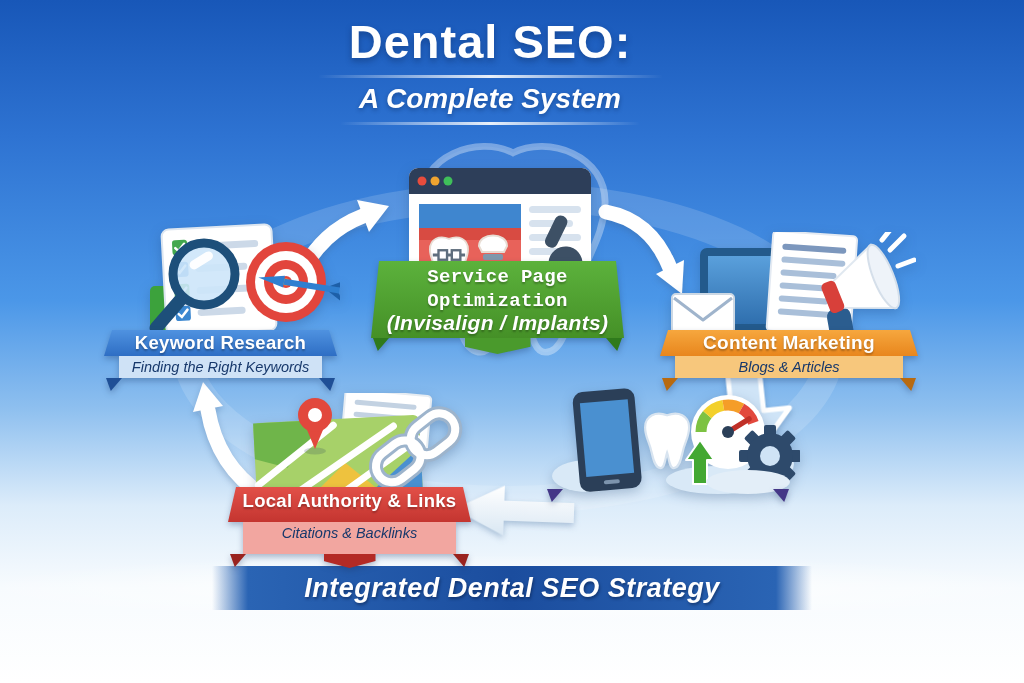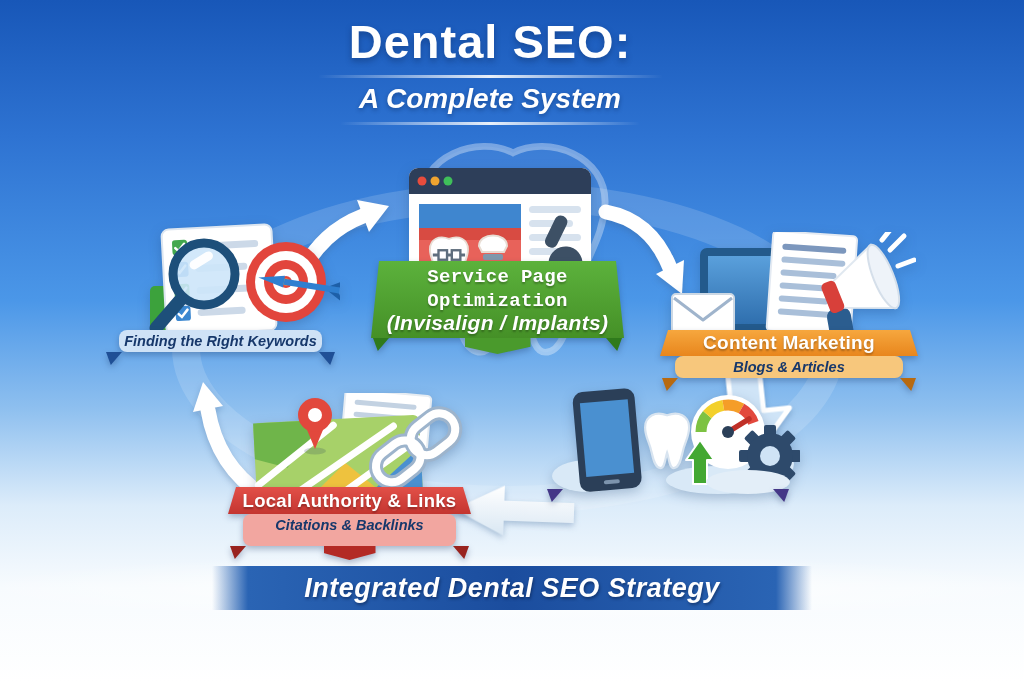--- a/index.html
+++ b/index.html
@@ -19,21 +19,21 @@
   .d2{width:300px;margin-top:7px;}
   .title-sub{font-size:28px;font-weight:800;font-style:italic;text-shadow:0 2px 4px rgba(10,40,90,.45);}
   
   .illus{position:absolute;z-index:4;filter:drop-shadow(0 4px 6px rgba(25,55,100,.25));}
   .flow-arrow{position:absolute;z-index:3;filter:drop-shadow(0 3px 3px rgba(60,100,150,.35));}
   
   .banner{position:absolute;z-index:5;text-align:center;filter:drop-shadow(0 3px 3px rgba(25,50,95,.32));}
   .band-main{position:relative;color:#fff;font-weight:800;letter-spacing:.3px;
     clip-path:polygon(8px 0,calc(100% - 8px) 0,100% 100%,0 100%);
     text-shadow:0 2px 2px rgba(0,0,0,.28);}
-  .band-sub{position:relative;margin:0 15px;font-style:italic;font-weight:700;border-radius:8px;}
+  .band-sub{position:relative;margin:0 15px;font-style:italic;font-weight:400;}
   .fold{position:absolute;width:16px;height:13px;top:100%;}
   .fold-l{left:2px;clip-path:polygon(0 0,100% 0,30% 100%);}
   .fold-r{right:2px;clip-path:polygon(0 0,100% 0,70% 100%);}
 
   .kr-banner{left:104px;top:330px;width:233px;}
   .kr-banner .band-main{height:26px;line-height:26px;font-size:18.5px;background:linear-gradient(180deg,#4f92e0,#2e6ec4);}
   .kr-banner .band-sub{height:22px;line-height:22px;font-size:14.5px;background:#cfe2f6;color:#17386b;}
   .kr-banner .fold{background:#1f4f96;}
 
   .spo-banner{left:371px;top:261px;width:253px;}
@@ -48,21 +48,21 @@
   .cm-banner .band-main{height:26px;line-height:26px;font-size:19px;background:linear-gradient(180deg,#f6a73e,#e8861d);}
   .cm-banner .band-sub{height:22px;line-height:22px;font-size:14.5px;background:#f7c77c;color:#17386b;}
   .cm-banner .fold{background:#b86a10;}
 
   .ts-banner{left:545px;top:489px;width:246px;}
   .ts-banner .band-main{height:27px;line-height:27px;font-size:19px;background:linear-gradient(180deg,#7466bf,#5a4aa6);}
   .ts-banner .band-sub{height:22px;line-height:22px;font-size:14.5px;background:#c3b6e6;color:#2b2355;}
   .ts-banner .fold{background:#443787;}
 
   .la-banner{left:228px;top:487px;width:243px;}
-  .la-banner .band-main{height:27px;line-height:27px;font-size:18.5px;background:linear-gradient(180deg,#e25048,#c43530);}
+  .la-banner .band-main{height:35px;line-height:27px;font-size:18.5px;background:linear-gradient(180deg,#e25048,#c43530);}
   .la-banner .band-sub{height:32px;line-height:22px;font-size:14.5px;background:#f2a6a0;color:#17386b;}
   .la-banner .fold{background:#99231f;}
   .la-tail{position:absolute;top:100%;left:50%;transform:translateX(-50%);width:52px;height:14px;background:#b32a25;
     clip-path:polygon(0 0,100% 0,100% 50%,50% 100%,0 50%);}
 
   
   .footer-glow{position:absolute;left:0;top:556px;width:1024px;height:64px;z-index:3;
     background:radial-gradient(ellipse at center,rgba(255,255,255,.95),rgba(255,255,255,0) 75%);}
   .footer-banner{position:absolute;left:212px;top:566px;width:600px;height:44px;z-index:4;
     display:flex;align-items:center;justify-content:center;
@@ -149,20 +149,21 @@
           <polygon points="44,3 62,13 54,3" fill="#1d5fa8"></polygon>
         </g>
       </g>
       <g>
         <line x1="70" y1="76" x2="44" y2="106" stroke="#1d4f7a" stroke-width="13" stroke-linecap="round"></line>
         <circle cx="92" cy="52" r="31" fill="rgba(205,230,250,0.9)" stroke="#1d4f7a" stroke-width="9"></circle>
         <rect x="76" y="34" width="26" height="9" rx="4.5" fill="#ffffff" opacity="0.95" transform="rotate(-32 89 38)"></rect>
       </g>
     </svg>
     <div class="banner kr-banner">
+      <div class="band-main">Keyword Research</div>
       <div class="band-sub">Finding the Right Keywords</div>
       <div class="fold fold-l"></div>
       <div class="fold fold-r"></div>
     </div>
   </section>
 
   <section>
     <svg class="illus" style="left:405px;top:164px;" width="200" height="152" viewBox="0 0 200 152">
       <g>
         <rect x="4" y="4" width="182" height="142" rx="9" fill="#ffffff"></rect>

